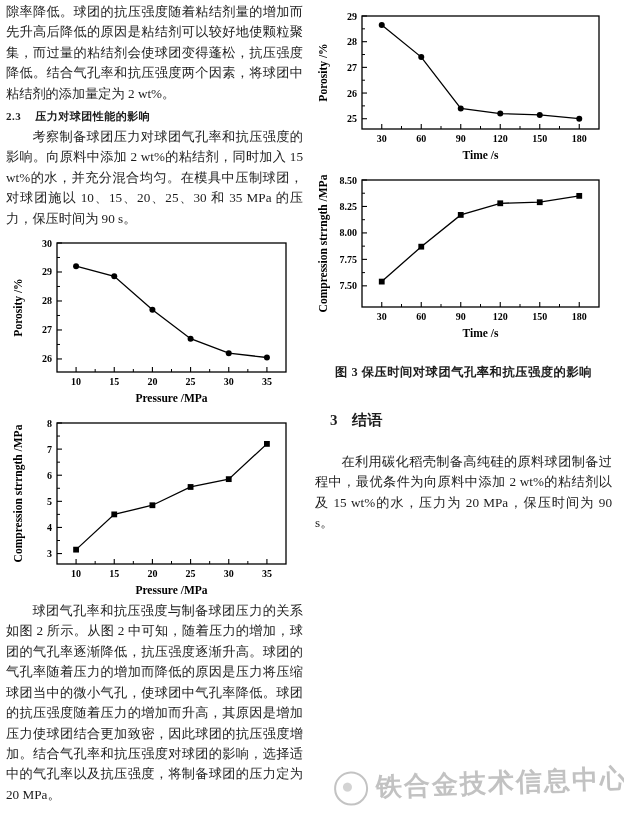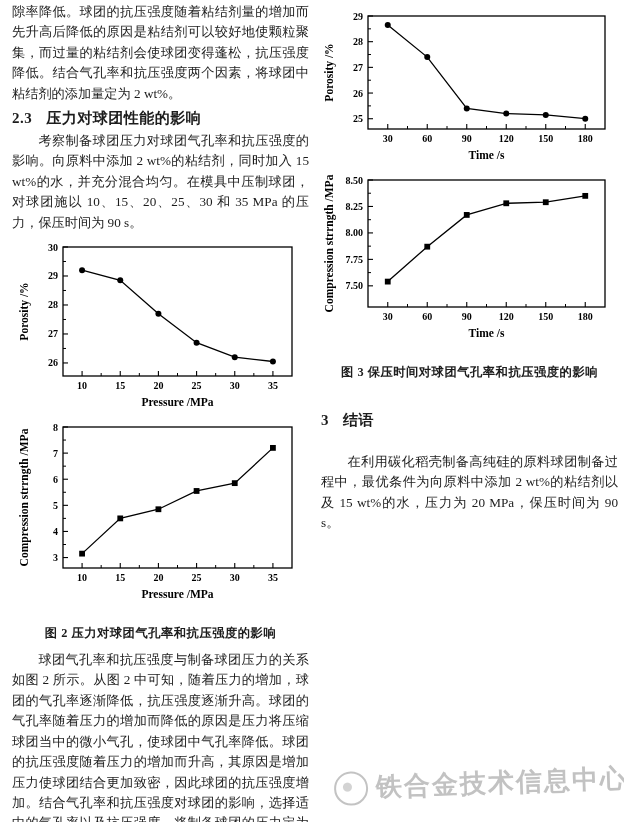--- a/index.html
+++ b/index.html
@@ -1,27 +1,27 @@
 <!DOCTYPE html>
 <html><head>
 <meta charset="utf-8">
 <style>
   html,body{margin:0;padding:0;background:#ffffff;}
   .page{
     position:relative;width:624px;height:822px;box-sizing:border-box;
     background:#fff;color:#1c1c1c;overflow:hidden;
     font-family:"Liberation Serif","DejaVu Serif",serif;
-    display:flex;gap:12px;padding:2px 12px;
+    display:flex;gap:12px;padding:2px 6px;
   }
   .col{width:297px;flex:0 0 auto;}
   .para{margin:0;font-size:13.2px;line-height:20.4px;text-align:justify;text-indent:2em;}
   .para.no-indent{text-indent:0;}
-  .heading{font-size:15px;font-weight:bold;margin:5px 0 3px;letter-spacing:.5px;}
+  .heading{font-size:11px;font-weight:bold;margin:5px 0 3px;letter-spacing:.5px;}
   .heading .h-num{margin-right:14px;}
-  .heading.section3{font-size:15px;margin:30px 0 22px;}
+  .heading.section3{font-size:15px;margin:30px 15px 22px;}
   figure{margin:6px 0 0;text-align:center;}
   .fig-caption{font-size:12.3px;font-weight:bold;margin:20px 0 8px;letter-spacing:.5px;}
   svg.chart{display:block;margin:0 auto;}
   svg.chart text{fill:#000;}
   .tick{font-family:"Liberation Serif","DejaVu Serif",serif;font-size:10px;font-weight:bold;}
   .axis-label{font-family:"Liberation Serif","DejaVu Serif",serif;font-size:11.5px;font-weight:bold;}
   .watermark{
     position:absolute;left:334px;top:766px;display:flex;align-items:center;gap:8px;
     color:#adadad;opacity:.8;transform:rotate(-2deg);pointer-events:none;
   }
@@ -133,21 +133,20 @@
           <polyline points="65.08333333333333,134.63888888888889 103.25,99.38888888888889 141.41666666666669,90.25000000000001 179.58333333333334,71.97222222222224 217.75,64.1388888888889 255.91666666666666,28.8888888888889" fill="none" stroke="#000" stroke-width="1.3"></polyline>
           <rect x="62.18333333333333" y="131.73888888888888" width="5.8" height="5.8" fill="#000"></rect>
           <rect x="100.35" y="96.48888888888888" width="5.8" height="5.8" fill="#000"></rect>
           <rect x="138.51666666666668" y="87.35000000000001" width="5.8" height="5.8" fill="#000"></rect>
           <rect x="176.68333333333334" y="69.07222222222224" width="5.8" height="5.8" fill="#000"></rect>
           <rect x="214.85" y="61.2388888888889" width="5.8" height="5.8" fill="#000"></rect>
           <rect x="253.01666666666665" y="25.9888888888889" width="5.8" height="5.8" fill="#000"></rect>
           <text x="160.5" y="179" text-anchor="middle" class="axis-label">Pressure /MPa</text>
           <text text-anchor="middle" class="axis-label" transform="translate(11,78.5) rotate(-90)">Compression strrngth /MPa</text>
         </svg>
-      <figcaption class="fig-caption">图 2  压力对球团气孔率和抗压强度的影响</figcaption>
     </figure>
 
     <p class="para">球团气孔率和抗压强度与制备球团压力的关系如图 2 所示。从图 2 中可知，随着压力的增加，球团的气孔率逐渐降低，抗压强度逐渐升高。球团的气孔率随着压力的增加而降低的原因是压力将压缩球团当中的微小气孔，使球团中气孔率降低。球团的抗压强度随着压力的增加而升高，其原因是增加压力使球团结合更加致密，因此球团的抗压强度增加。结合气孔率和抗压强度对球团的影响，选择适中的气孔率以及抗压强度，将制备球团的压力定为 20 MPa。</p>
 
   </div>
 
   <div class="col">
 
     <figure>
       <svg class="chart" width="296" height="158">

